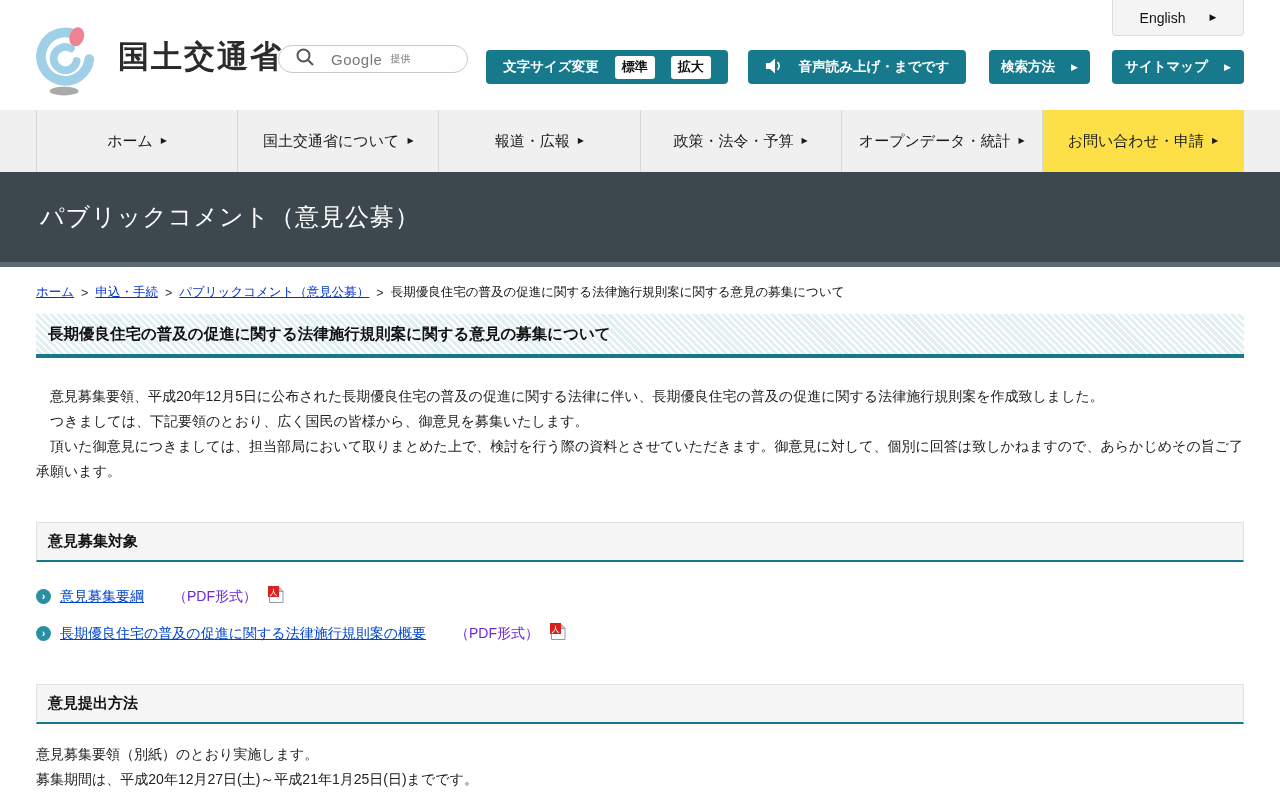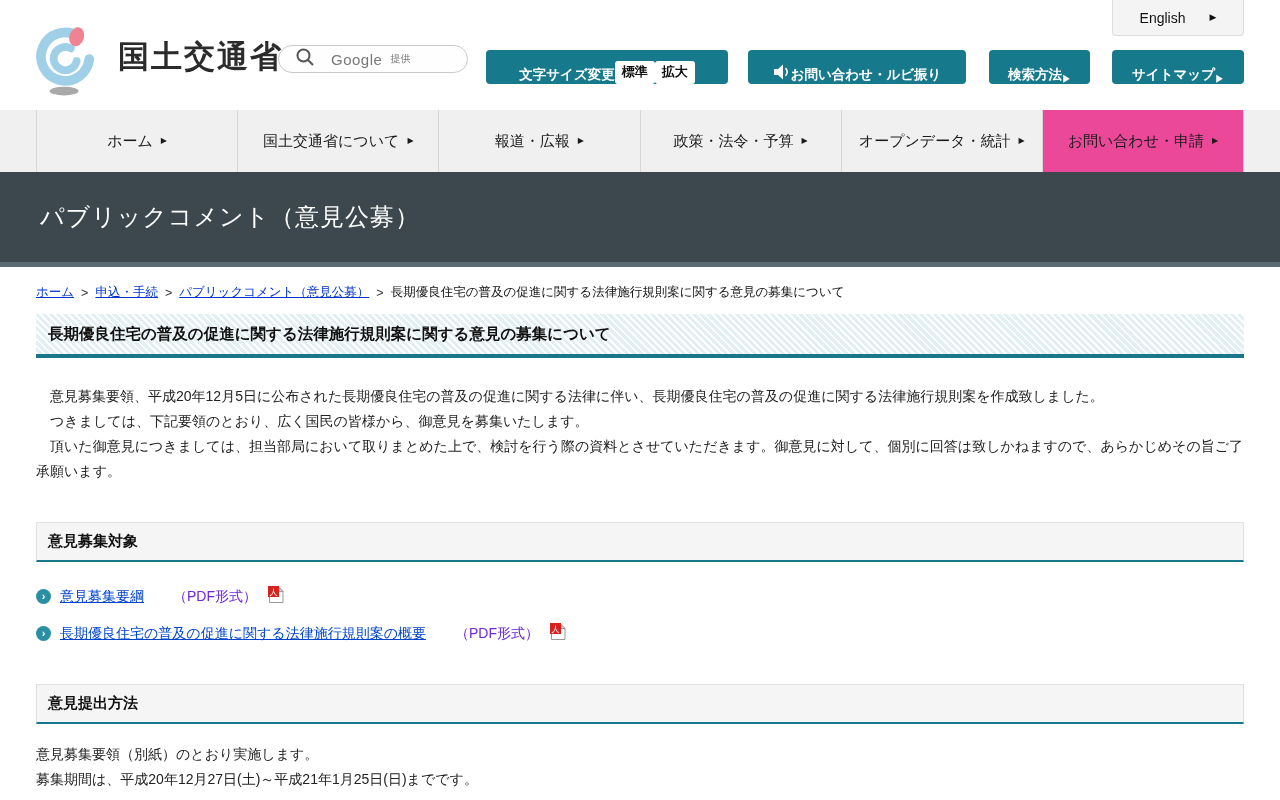--- a/index.html
+++ b/index.html
@@ -31,42 +31,42 @@
     border: 1px solid #c9c9c9; border-radius: 22px; background: #fefefe;
     display: flex; align-items: center; padding: 0 16px; gap: 16px; cursor: text;
   }
   .search-google { color: #787878; font-size: 15px; letter-spacing: 0.5px; }
   .search-teikyo { color: #787878; font-size: 10px; margin-left: -8px; }
 
   .tool-btn {
     position: absolute; top: 50px; height: 34px;
     background: #17798c; color: #ffffff;
     font-size: 13.5px; font-weight: bold;
-    display: flex; align-items: flex-end; justify-content: center; gap: 0;
-    border-radius: 4px; cursor: pointer; font-family: Liberation Serif, serif;
+    display: flex; align-items: center; justify-content: center; gap: 16px;
+    border-radius: 4px; cursor: pointer;
   }
   .btn-fontsize { left: 486px; width: 242px; }
   .btn-tts      { left: 748px; width: 218px; }
   .btn-howto    { left: 989px; width: 101px; }
   .btn-sitemap  { left: 1112px; width: 132px; }
   .chip {
     background: #ffffff; color: #111111; font-size: 13px; font-weight: bold;
     padding: 2px 7px 3px; border-radius: 3px; cursor: pointer;
   }
   .tool-btn .arrow-glyph { color: #ffffff; }
 
   
   .nav { height: 62px; background: #f0f0f0; }
   .nav-inner { margin: 0 36px; height: 100%; display: flex; }
   .nav-item {
     flex: 1; display: flex; align-items: center; justify-content: center; gap: 8px;
     font-size: 15px; color: #1a1a1a; border-left: 1px solid #d7d7d7; cursor: pointer;
   }
   .nav-item:last-child { border-right: 1px solid #d7d7d7; }
-  .nav-item.active { background: #ec4899; justify-content: center; }
+  .nav-item.active { background: #fde047; justify-content: center; }
   .nav-item .arrow-glyph { font-size: 8px; }
 
   
   .page-band {
     height: 95px; background: #3d484e;
     border-bottom: 5px solid #5a6a72;
     display: flex; align-items: center;
   }
   .page-band-title { margin-left: 40px; color: #ffffff; font-size: 24px; letter-spacing: 1px; }
 
@@ -152,21 +152,21 @@
     <span class="chip">拡大</span>
   </div>
 
   <div class="tool-btn btn-tts">
     <span>
       <svg width="18" height="16" viewBox="0 0 18 16">
         <path d="M1 5 h4 l5 -4.5 v15 l-5 -4.5 h-4 z" fill="#ffffff"></path>
         <path d="M12.5 4.2 a5.2 5.2 0 0 1 0 7.6" stroke="#ffffff" stroke-width="1.6" fill="none"></path>
       </svg>
     </span>
-    <span>お問い合わせ・ルビ振り</span>
+    <span>音声読み上げ・までです</span>
   </div>
 
   <div class="tool-btn btn-howto">
     <span>検索方法</span>
     <span class="arrow-glyph">▶</span>
   </div>
 
   <div class="tool-btn btn-sitemap">
     <span>サイトマップ</span>
     <span class="arrow-glyph">▶</span>

